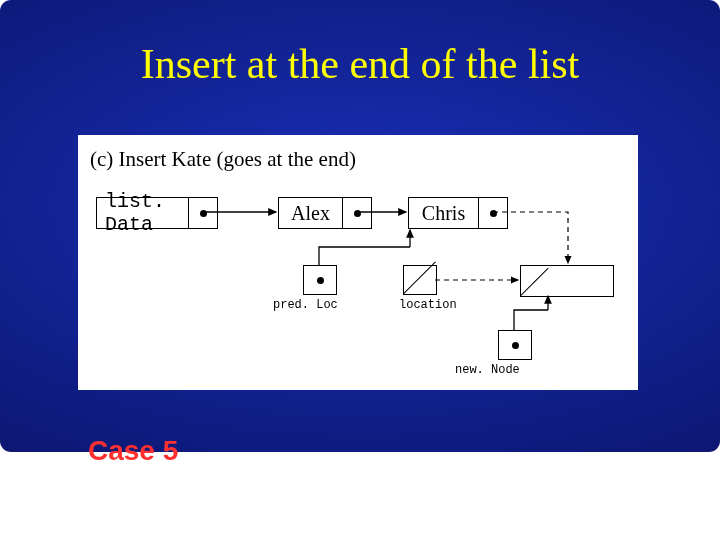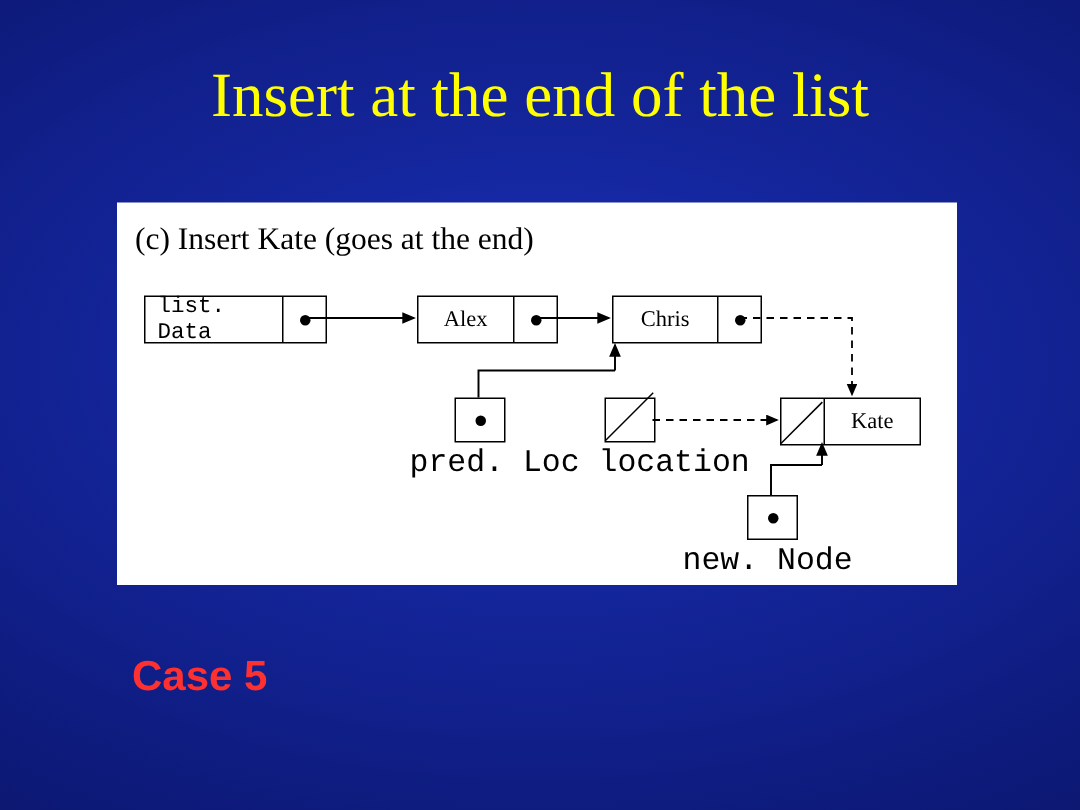--- a/index.html
+++ b/index.html
@@ -5,23 +5,24 @@
   html, body {
     margin: 0;
     padding: 0;
     width: 720px;
     height: 540px;
     overflow: hidden;
     font-family: "Times New Roman", Times, serif;
   }
   .slide {
     width: 720px;
-    height: 540px;
+    height: 452px;
     background: radial-gradient(ellipse 140% 110% at 50% 45%, #1a2fb8 0%, #0d1a7a 55%, #05093d 100%);
     position: relative;
+    border-radius: 11px;
   }
   .title {
     position: absolute;
     top: 40px;
     left: 0;
     width: 720px;
     text-align: center;
     color: #ffff00;
     font-size: 42px;
     font-weight: normal;
@@ -54,21 +55,21 @@
     display: flex;
     align-items: center;
     justify-content: center;
     border-right: 1px solid #000;
     position: relative;
   }
   .cell:last-child {
     border-right: none;
   }
   .label-cell {
-    font-size: 15px;
+    font-size: 20px;
     padding: 0 8px;
     font-family: "Times New Roman", serif;
   }
   .ptr-cell {
     width: 28px;
     position: relative;
   }
   .dot {
     width: 7px;
     height: 7px;
@@ -86,21 +87,21 @@
     bottom: 0;
     width: 140%;
     height: 0;
     border-top: 1px solid #000;
     transform-origin: left bottom;
     transform: rotate(-45deg);
   }
   .free-label {
     position: absolute;
     font-family: "Courier New", monospace;
-    font-size: 21px;
+    font-size: 12px;
     color: #000;
   }
   svg.arrows {
     position: absolute;
     top: 0; left: 0;
     width: 560px;
     height: 255px;
     pointer-events: none;
   }
   .case-label {
@@ -164,21 +165,20 @@
     <div class="node" style="left:325px; top:130px; width:32px; height:28px;">
       <div class="cell ptr-cell" style="width:100%;">
           <div class="slash"></div>
         </div>
     </div>
 
     <div class="node" style="left:442px; top:130px; width:92px;">
       <div class="cell ptr-cell">
           <div class="slash"></div>
         </div>
-      <div class="cell label-cell" style="flex:1;">Kate</div>
     </div>
 
     <div class="node" style="left:420px; top:195px; width:32px; height:28px;">
       <div class="cell ptr-cell" style="width:100%;">
           <div class="dot"></div>
         </div>
     </div>
 
     <div class="free-label" style="left:195px; top:163px;">pred. Loc</div>
     <div class="free-label" style="left:321px; top:163px;">location</div>

